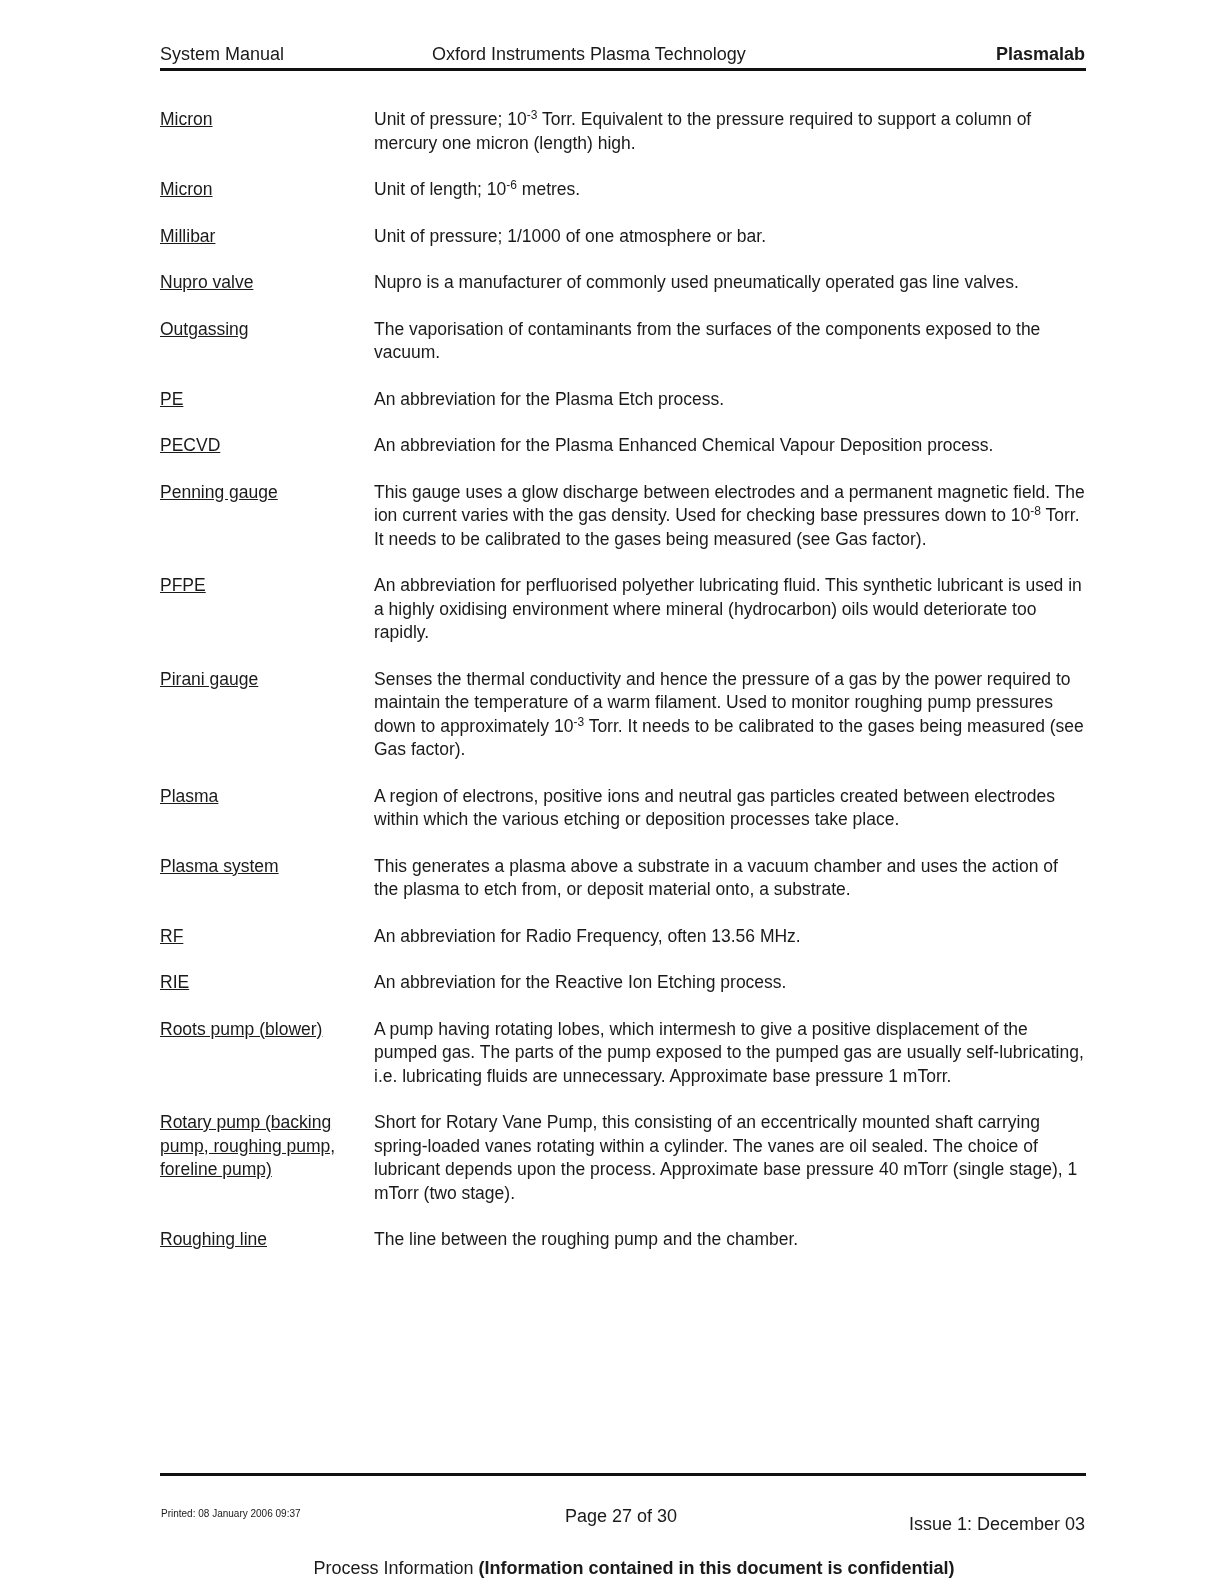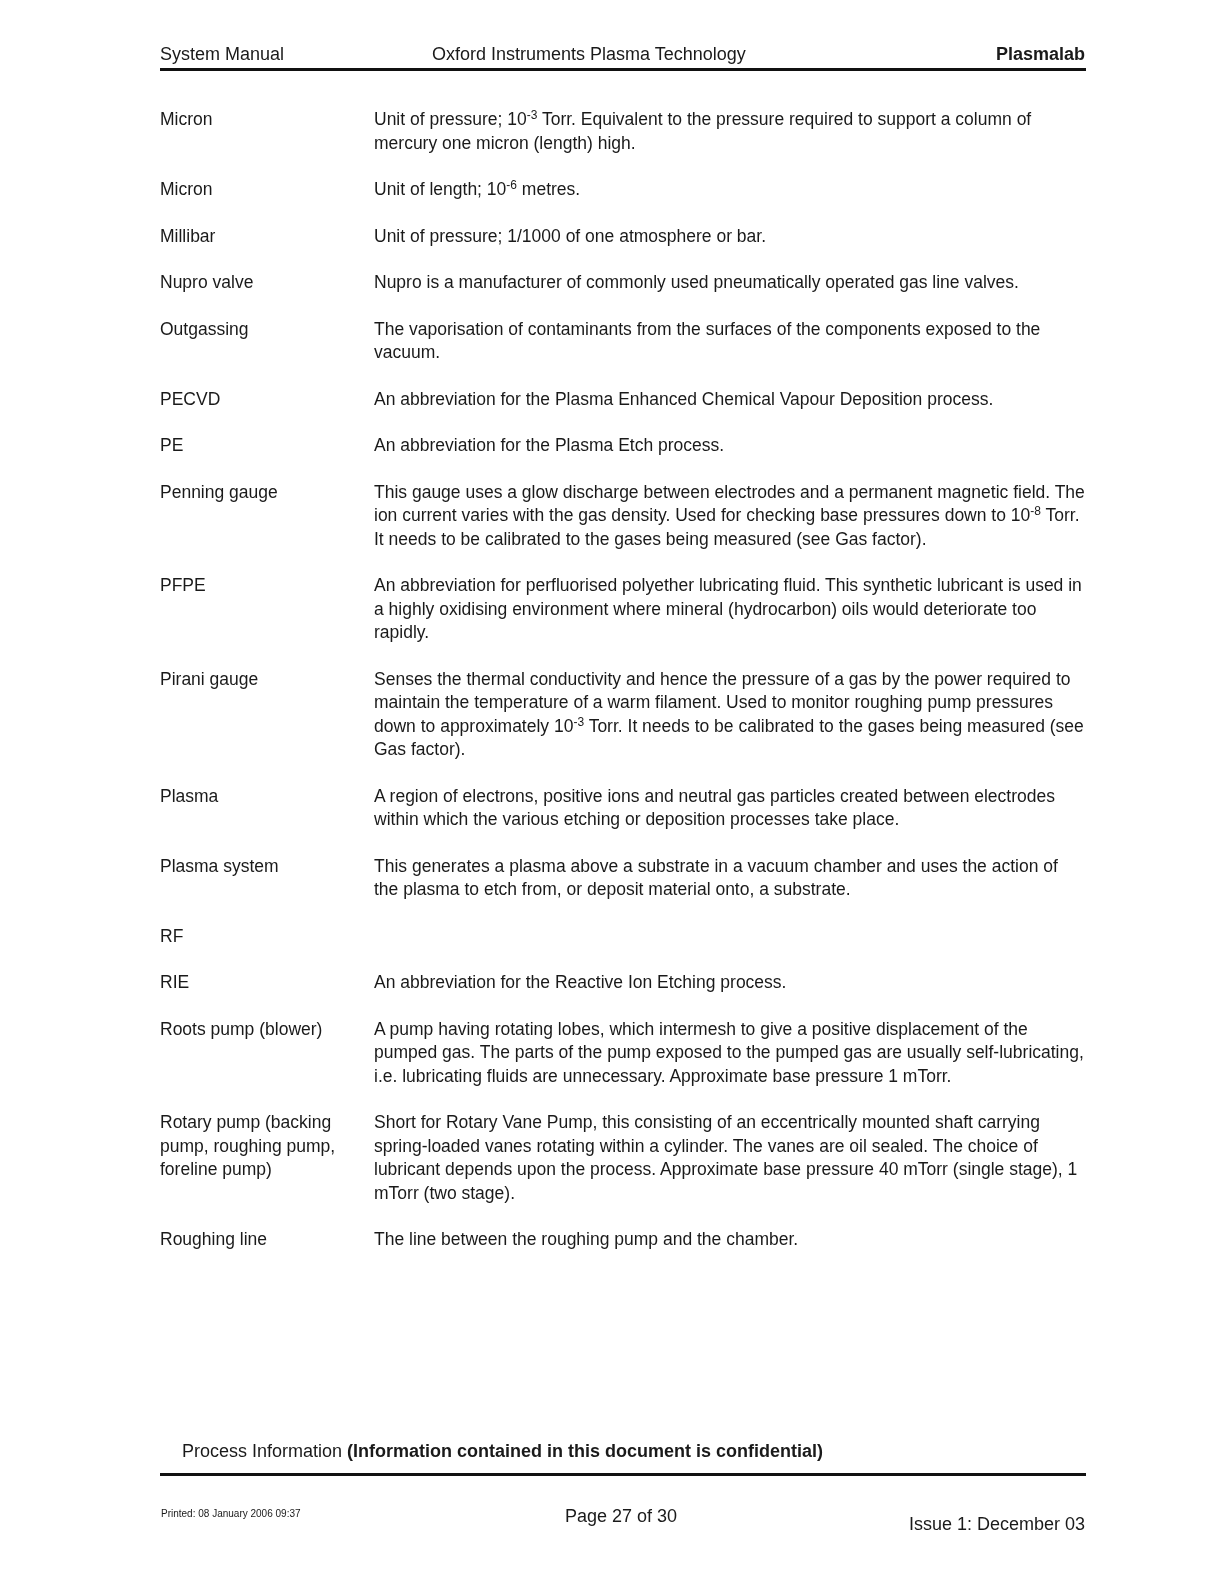--- a/index.html
+++ b/index.html
@@ -4,25 +4,25 @@
 <style>
   html, body { margin: 0; padding: 0; background: #ffffff; }
   body { width: 1224px; height: 1584px; position: relative; font-family: "Liberation Sans", "DejaVu Sans", sans-serif; color: #1a1a1a; }
   .header { position: absolute; left: 160px; top: 42px; width: 925px; height: 26px; }
   .header .left { position: absolute; left: 0; top: 2px; font-size: 18px; }
   .header .center { position: absolute; left: 272px; top: 2px; font-size: 18px; font-weight: normal; }
   .header .right { position: absolute; right: 0; top: 2px; font-size: 18px; font-weight: bold; }
   .header-rule { position: absolute; left: 160px; top: 68px; width: 926px; height: 3px; background: #111; }
   .entries { position: absolute; left: 160px; top: 108px; width: 925px; }
   .entry { display: flex; font-size: 17.5px; line-height: 23.5px; margin-bottom: 23px; }
-  .term { width: 214px; flex: none; }
+  .term { width: 214px; flex: none; text-decoration: underline; }
   .def { flex: 1; }
   sup { font-size: 12px; line-height: 0; vertical-align: 6px; }
   .footer-rule { position: absolute; left: 160px; top: 1473px; width: 926px; height: 3px; background: #111; }
-  .footer-line1 { position: absolute; left: 160px; top: 1441px; width: 926px; font-size: 18px; padding-left: 22px; box-sizing: border-box; }
+  .footer-line1 { position: absolute; left: 160px; top: 1558px; width: 926px; text-align: center; font-size: 18px; padding-left: 22px; box-sizing: border-box; }
   .footer-line1 b { font-weight: bold; }
   .footer-printed { position: absolute; left: 161px; top: 1508px; font-size: 10px; }
   .footer-page { position: absolute; left: 565px; top: 1506px; font-size: 18px; }
   .footer-issue { position: absolute; right: 139px; top: 1506px; font-size: 18px; margin-top: 8px; }
 </style>
 </head>
 <body>
 
 <div class="header">
   <span class="left">System Manual</span>
@@ -46,26 +46,26 @@
     </div>
     <div class="entry">
       <div class="term">Nupro valve</div>
       <div class="def"><span>Nupro is a manufacturer of commonly used pneumatically operated gas line valves.</span></div>
     </div>
     <div class="entry">
       <div class="term">Outgassing</div>
       <div class="def"><span>The vaporisation of contaminants from the surfaces of the components exposed to the vacuum.</span></div>
     </div>
     <div class="entry">
+      <div class="term">PE</div>
+      <div class="def"><span>An abbreviation for the Plasma Etch process.</span></div>
+    </div>
+    <div class="entry">
       <div class="term">PECVD</div>
       <div class="def"><span>An abbreviation for the Plasma Enhanced Chemical Vapour Deposition process.</span></div>
-    </div>
-    <div class="entry">
-      <div class="term">PE</div>
-      <div class="def"><span>An abbreviation for the Plasma Etch process.</span></div>
     </div>
     <div class="entry">
       <div class="term">Penning gauge</div>
       <div class="def"><span>This gauge uses a glow discharge between electrodes and a permanent magnetic field. The ion current varies with the gas density. Used for checking base pressures down to 10</span><sup>-8</sup><span> Torr. It needs to be calibrated to the gases being measured (see Gas factor).</span></div>
     </div>
     <div class="entry">
       <div class="term">PFPE</div>
       <div class="def"><span>An abbreviation for perfluorised polyether lubricating fluid. This synthetic lubricant is used in a highly oxidising environment where mineral (hydrocarbon) oils would deteriorate too rapidly.</span></div>
     </div>
     <div class="entry">
@@ -75,20 +75,21 @@
     <div class="entry">
       <div class="term">Plasma</div>
       <div class="def"><span>A region of electrons, positive ions and neutral gas particles created between electrodes within which the various etching or deposition processes take place.</span></div>
     </div>
     <div class="entry">
       <div class="term">Plasma system</div>
       <div class="def"><span>This generates a plasma above a substrate in a vacuum chamber and uses the action of the plasma to etch from, or deposit material onto, a substrate.</span></div>
     </div>
     <div class="entry">
       <div class="term">RF</div>
+      <div class="def"><span>An abbreviation for Radio Frequency, often 13.56 MHz.</span></div>
     </div>
     <div class="entry">
       <div class="term">RIE</div>
       <div class="def"><span>An abbreviation for the Reactive Ion Etching process.</span></div>
     </div>
     <div class="entry">
       <div class="term">Roots pump (blower)</div>
       <div class="def"><span>A pump having rotating lobes, which intermesh to give a positive displacement of the pumped gas. The parts of the pump exposed to the pumped gas are usually self-lubricating, i.e. lubricating fluids are unnecessary. Approximate base pressure 1 mTorr.</span></div>
     </div>
     <div class="entry">

